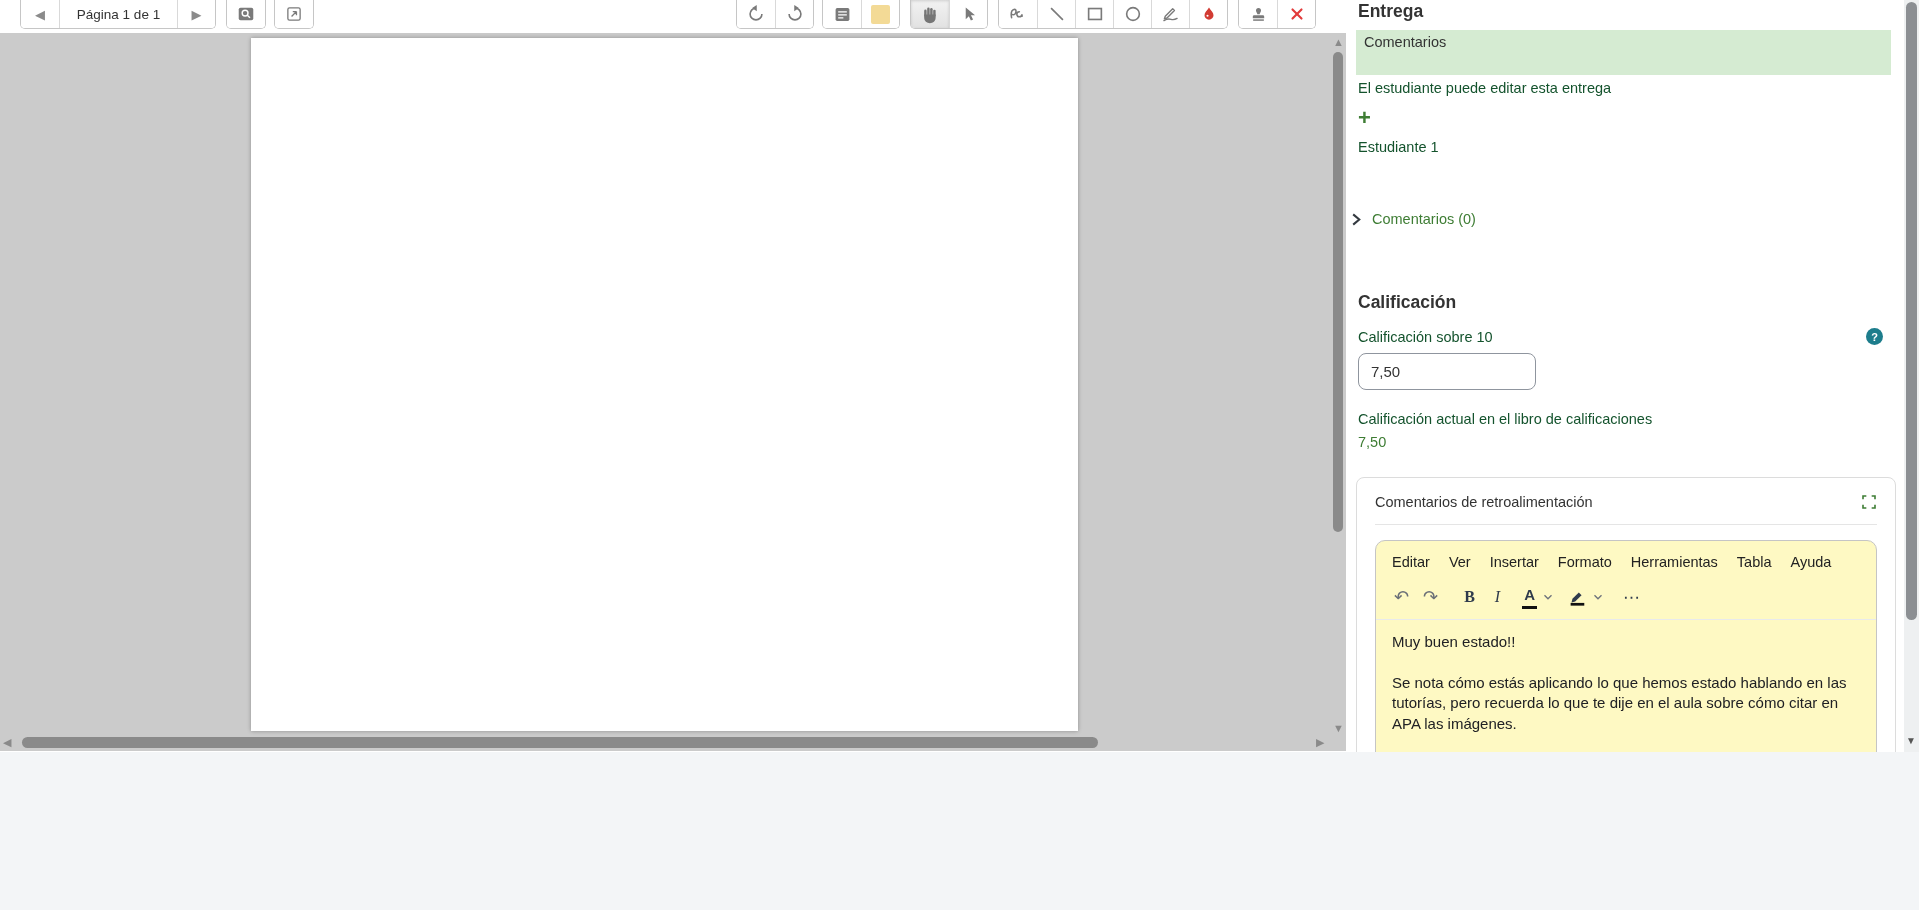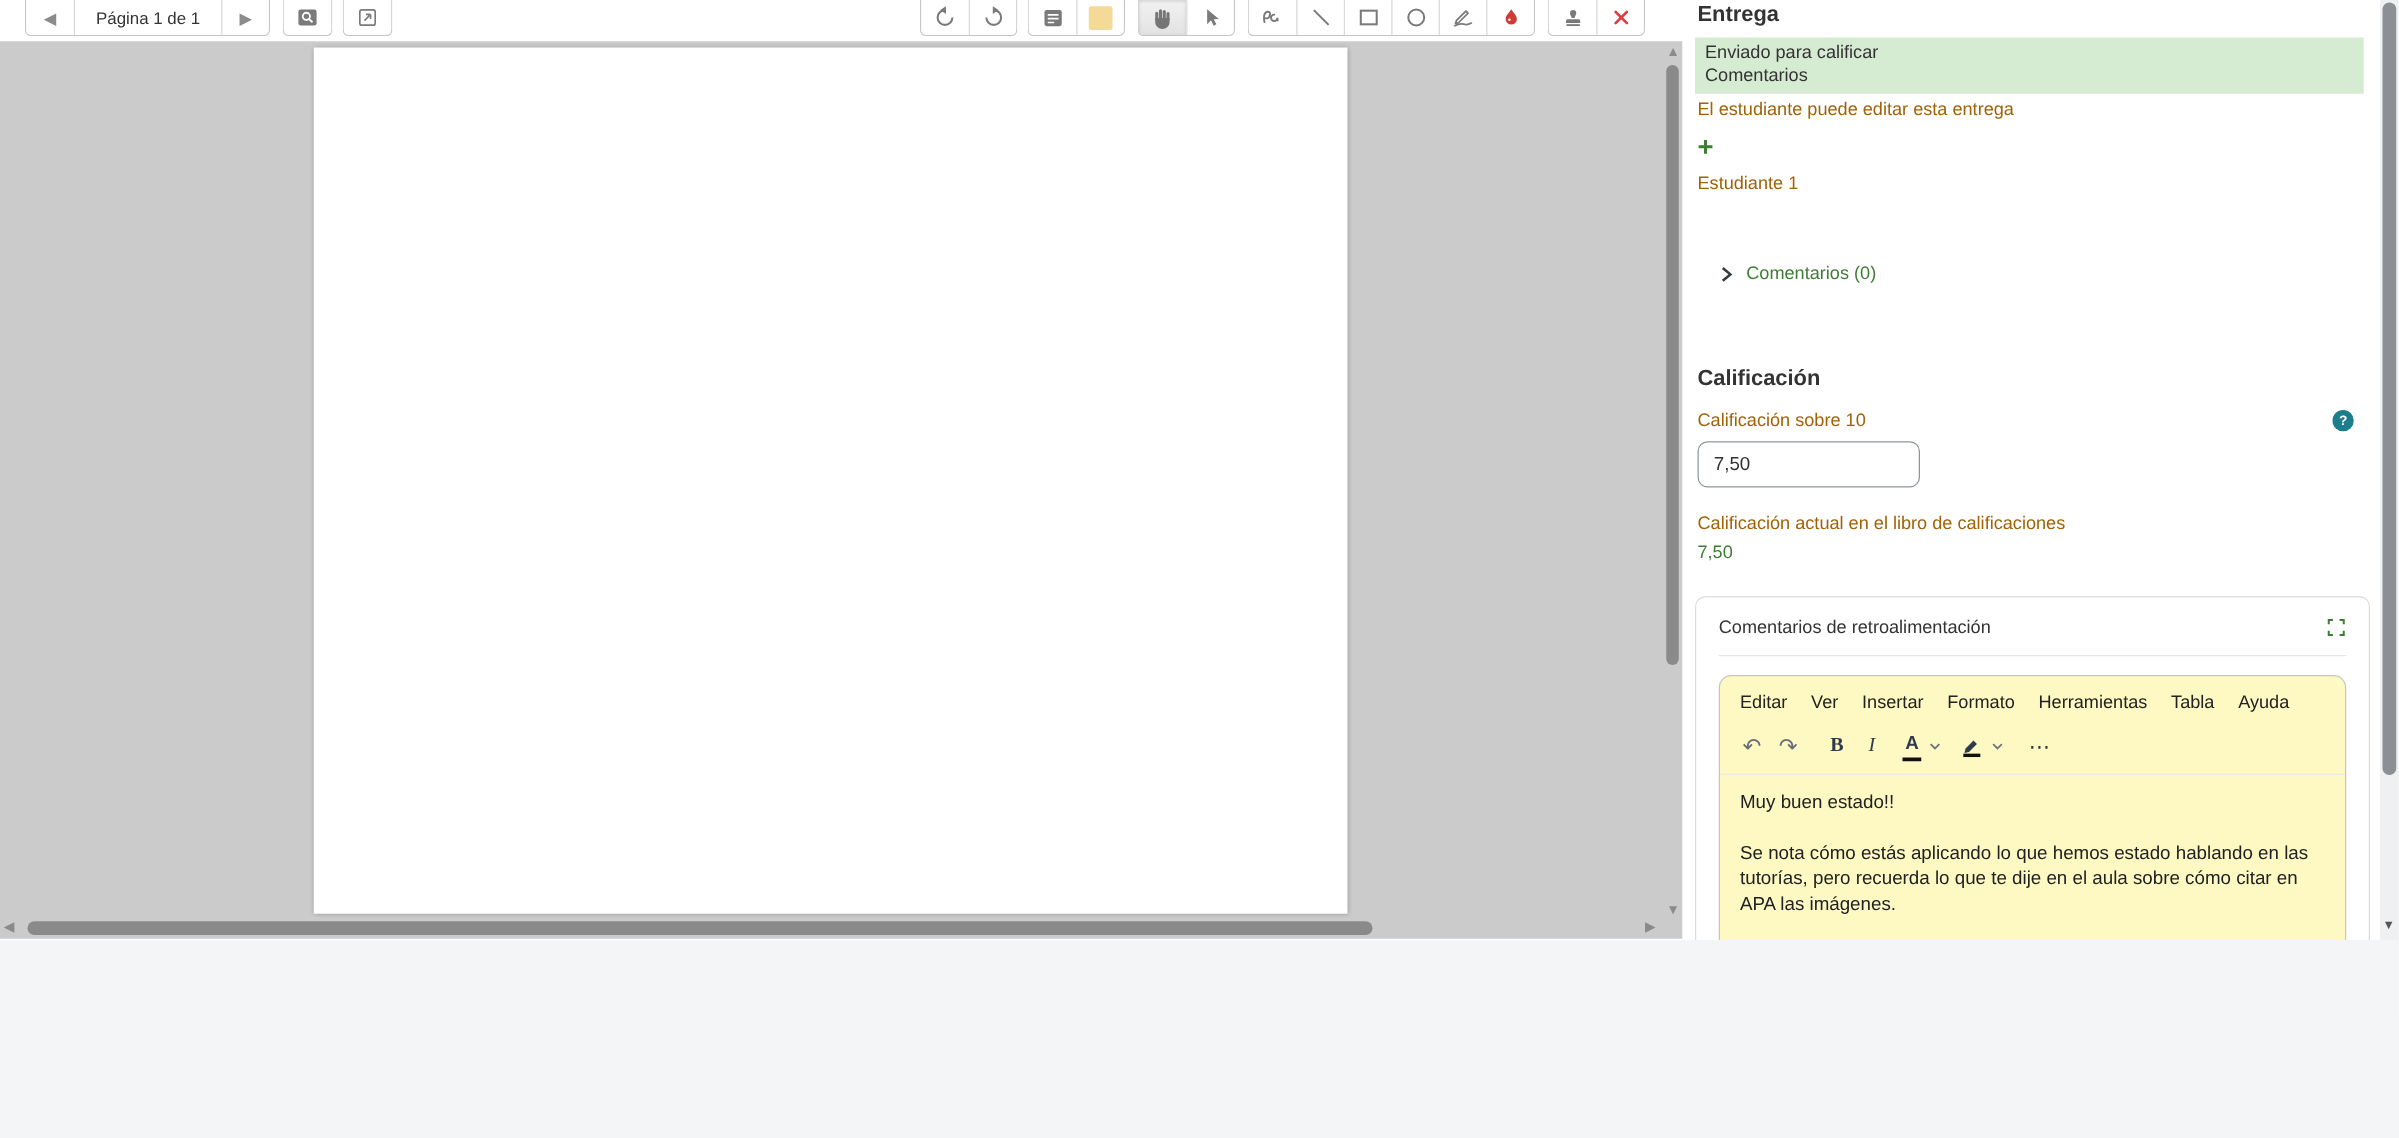--- a/index.html
+++ b/index.html
@@ -28,21 +28,21 @@
   .hscroll { position:absolute; left:0; top:701px; width:1330px; height:17px; }
   .hthumb { position:absolute; left:22px; top:3px; width:1076px; height:11px; border-radius:6px; background:#8a8a8a; }
   .sb-arrow { position:absolute; font-size:11px; color:#8a8a8a; line-height:1; }
   .vscroll { position:absolute; left:1330px; top:0; width:16px; height:718px; }
   .vthumb { position:absolute; left:3px; top:19px; width:10px; height:480px; border-radius:5px; background:#8a8a8a; }
 
   
   .panel { position:absolute; left:1346px; top:0; width:573px; height:752px; background:#fff; overflow:hidden; }
   .panel h2 { font-size:17.5px; font-weight:bold; color:#333; }
   .p-abs { position:absolute; }
-  .txt { font-size:14.5px; color:#a16207; }
+  .txt { font-size:14.5px; color:#14532d; }
   .green { color:#3e7d34; }
   .status-box { position:absolute; left:10px; top:30px; width:535px; height:45px;
     background:#d5ebd2; padding:3px 8px; }
   .status-box div { font-size:14.5px; line-height:19px; color:#333; }
   .plus { font-size:22px; font-weight:600; color:#3e7d34; line-height:1; }
   .help-circle { display:flex; align-items:center; justify-content:center; width:17px; height:17px;
     border-radius:50%; background:#1d7d8c; color:#fff; font-size:11px; font-weight:bold; cursor:pointer; }
   .grade-input { position:absolute; left:12px; top:353px; width:178px; height:37px;
     border:1px solid #8f959e; border-radius:8px; padding:0 12px; font-size:15px; color:#333;
     font-family:"Liberation Sans", sans-serif; background:#fff; }
@@ -258,31 +258,30 @@
       <span class="sb-arrow" style="left:3px; top:690px">▼</span>
     </div>
   </div>
 </div>
 
 <div class="panel">
 
   <h2 class="p-abs" style="left:12px; top:1px">Entrega</h2>
 
   <div class="status-box">
-    <div>Enviado para calificar</div>
     <div>Comentarios</div>
   </div>
 
   <div class="p-abs txt" style="left:12px; top:80px">El estudiante puede editar esta entrega</div>
 
   <div class="p-abs plus" style="left:12px; top:107px">+</div>
 
   <div class="p-abs txt" style="left:12px; top:139px">Estudiante 1</div>
 
-  <div class="p-abs" style="left:29px; top:211px; display:flex; align-items:flex-end; gap:10px">
+  <div class="p-abs" style="left:4px; top:211px; display:flex; align-items:flex-end; gap:10px">
     <span>
       <svg width="12" height="15" viewBox="0 0 12 16">
           <polyline points="3,2.5 9.5,8 3,13.5" fill="none" stroke="#343a40" stroke-width="2.2"></polyline>
         </svg>
     </span>
     <span class="txt green">Comentarios (0)</span>
   </div>
 
   <h2 class="p-abs" style="left:12px; top:292px">Calificación</h2>
 

